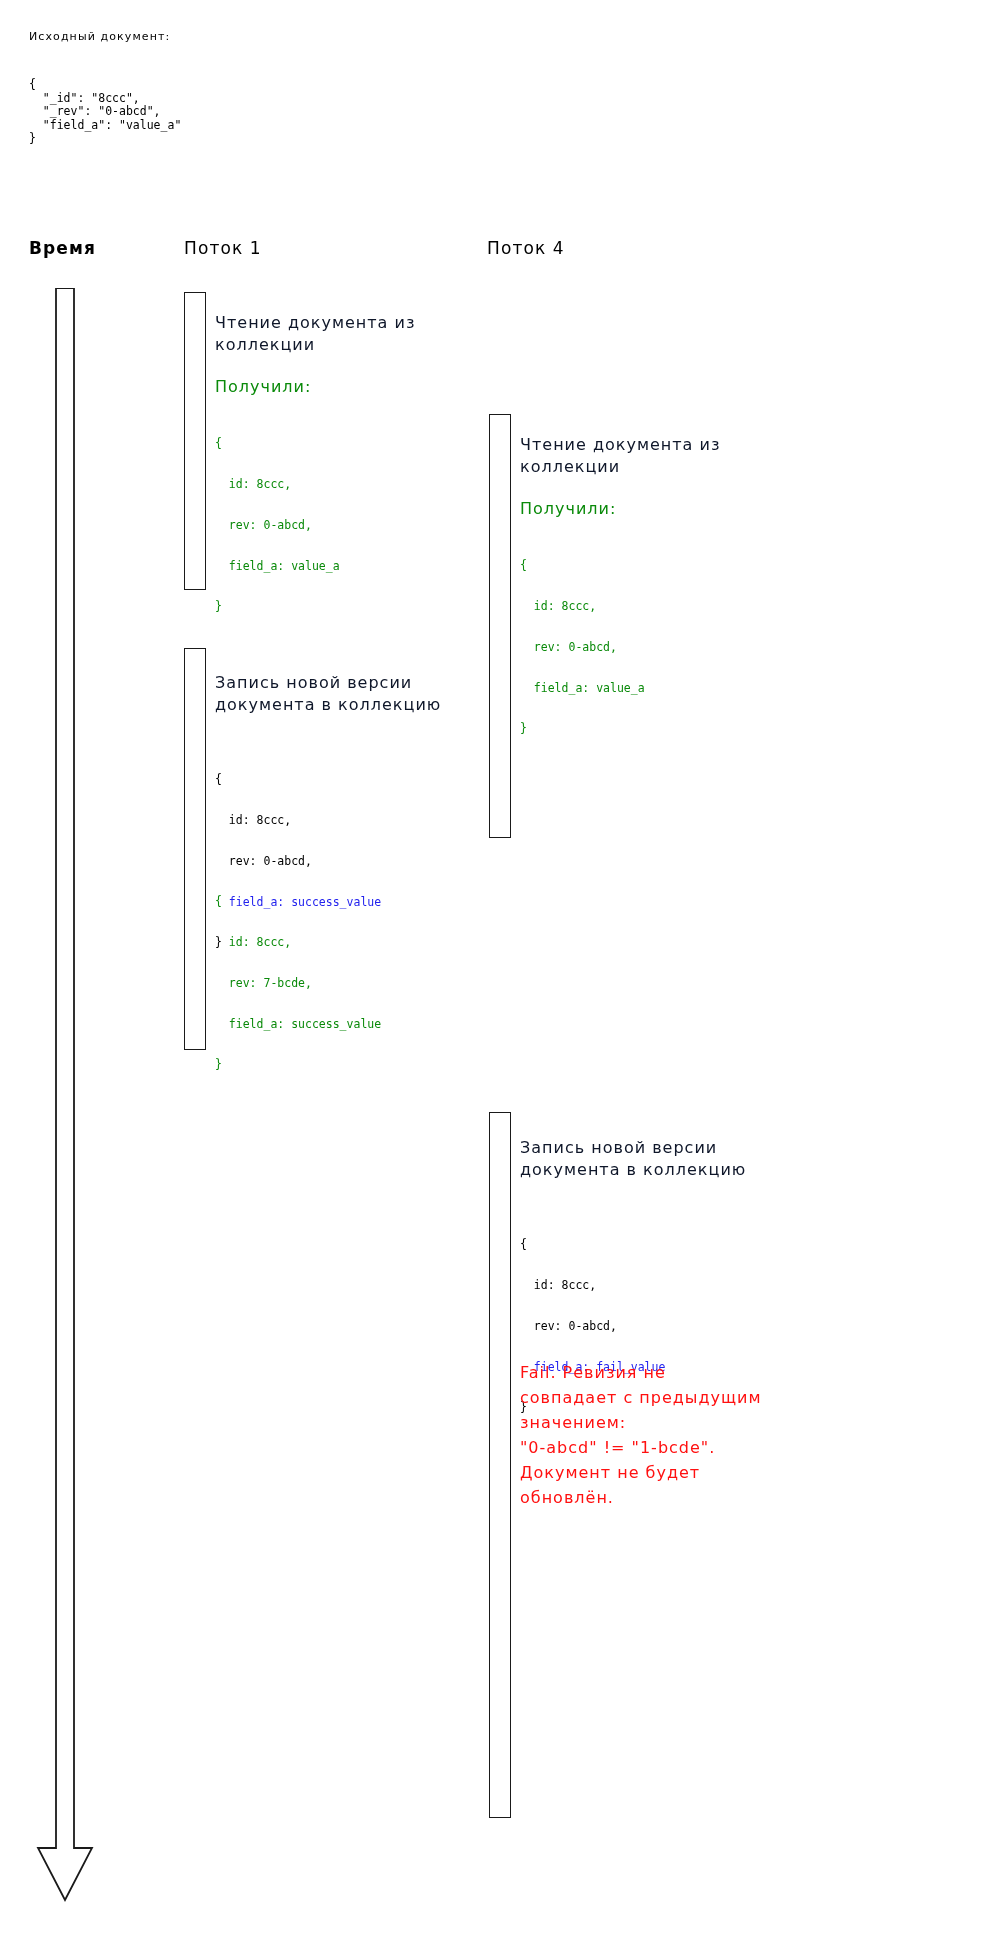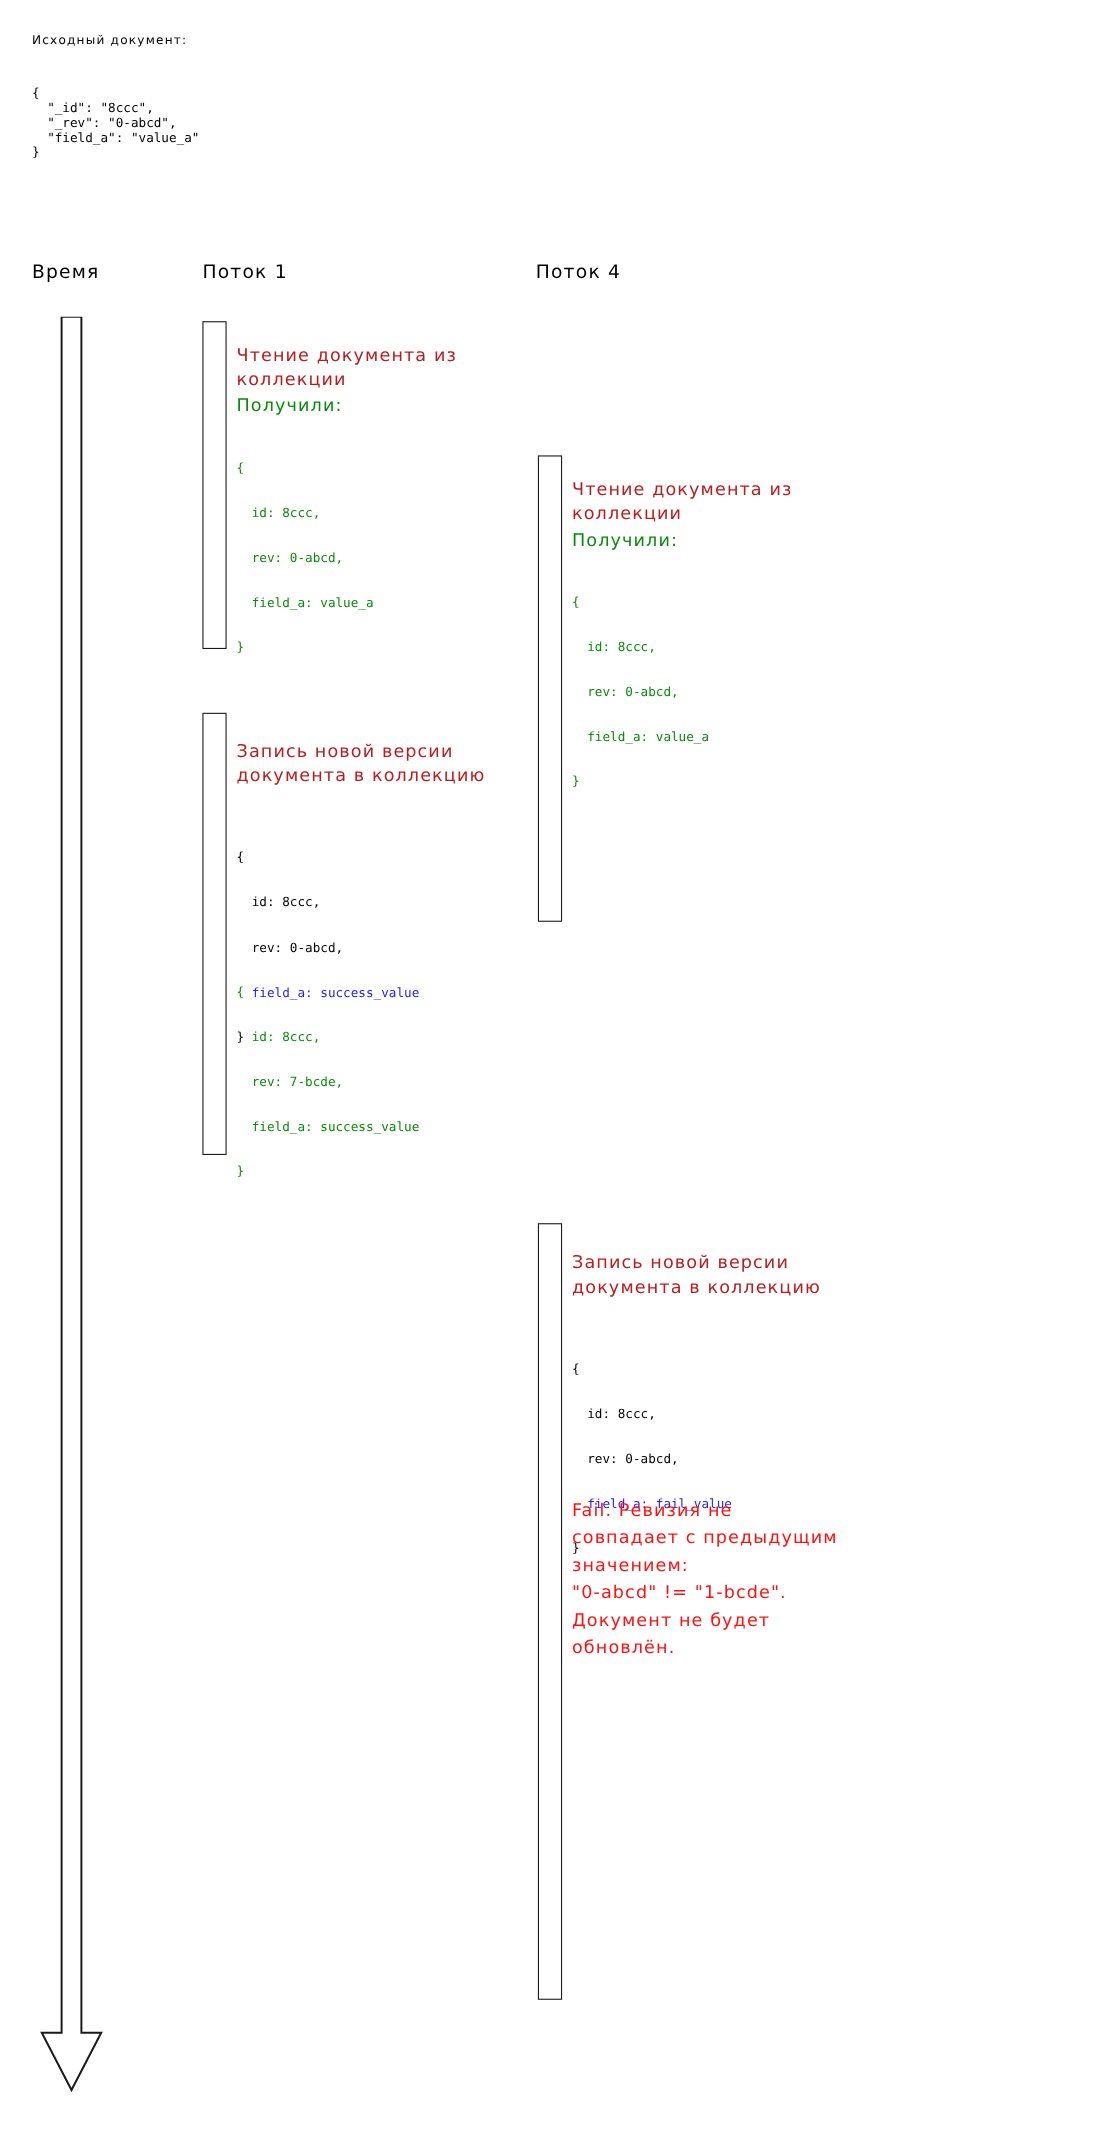--- a/index.html
+++ b/index.html
@@ -60,27 +60,28 @@
   
   .step {
     position: absolute;
     box-sizing: border-box;
   }
   .step-title {
     font-size: 16px;
     line-height: 22px;
     letter-spacing: 1.0px;
     white-space: pre;
-    color: #b91c1c;
+    color: #0f172a;
   }
   .step-note {
     font-size: 16px;
     line-height: 25px;
     letter-spacing: 1.0px;
     white-space: pre;
+    margin-top: 18px;
   }
   .note-green { color: #0a8a0a; }
   .note-red   { color: #ff1010; }
 
   .json-block {
     margin-top: 11px;
   }
   .json-green { color: #0a8a0a; }
   .json-black { color: #000000; }
   .json-blue  { color: #2222ee; }
@@ -89,21 +90,21 @@
 <body>
 
 <div class="hdr-title" style="left:29px; top:30px;">Исходный документ:</div>
 
 <div class="src-doc code">{
   "_id": "8ccc",
   "_rev": "0-abcd",
   "field_a": "value_a"
 }</div>
 
-<div class="col-head" style="left:29px; top:238px;">Время</div>
+<div class="col-head" style="left:29px; top:238px;font-weight:bold;">Время</div>
 <div class="col-head" style="left:184px; top:238px;">Поток 1</div>
 <div class="col-head" style="left:487px; top:238px;">Поток 4</div>
 
 <span id="time-arrow">
   <svg width="60" height="1640" viewBox="0 0 60 1640" xmlns="http://www.w3.org/2000/svg">
     <polygon points="11,0 29,0 29,1560 47,1560 20,1612 -7,1560 11,1560" transform="translate(9,0)" fill="#ffffff" stroke="#1a1a1a" stroke-width="1.8" stroke-linejoin="miter"></polygon>
   </svg>
 </span>
 
 <div class="bar" style="left:184px; top:292px; height:298px;"></div>

